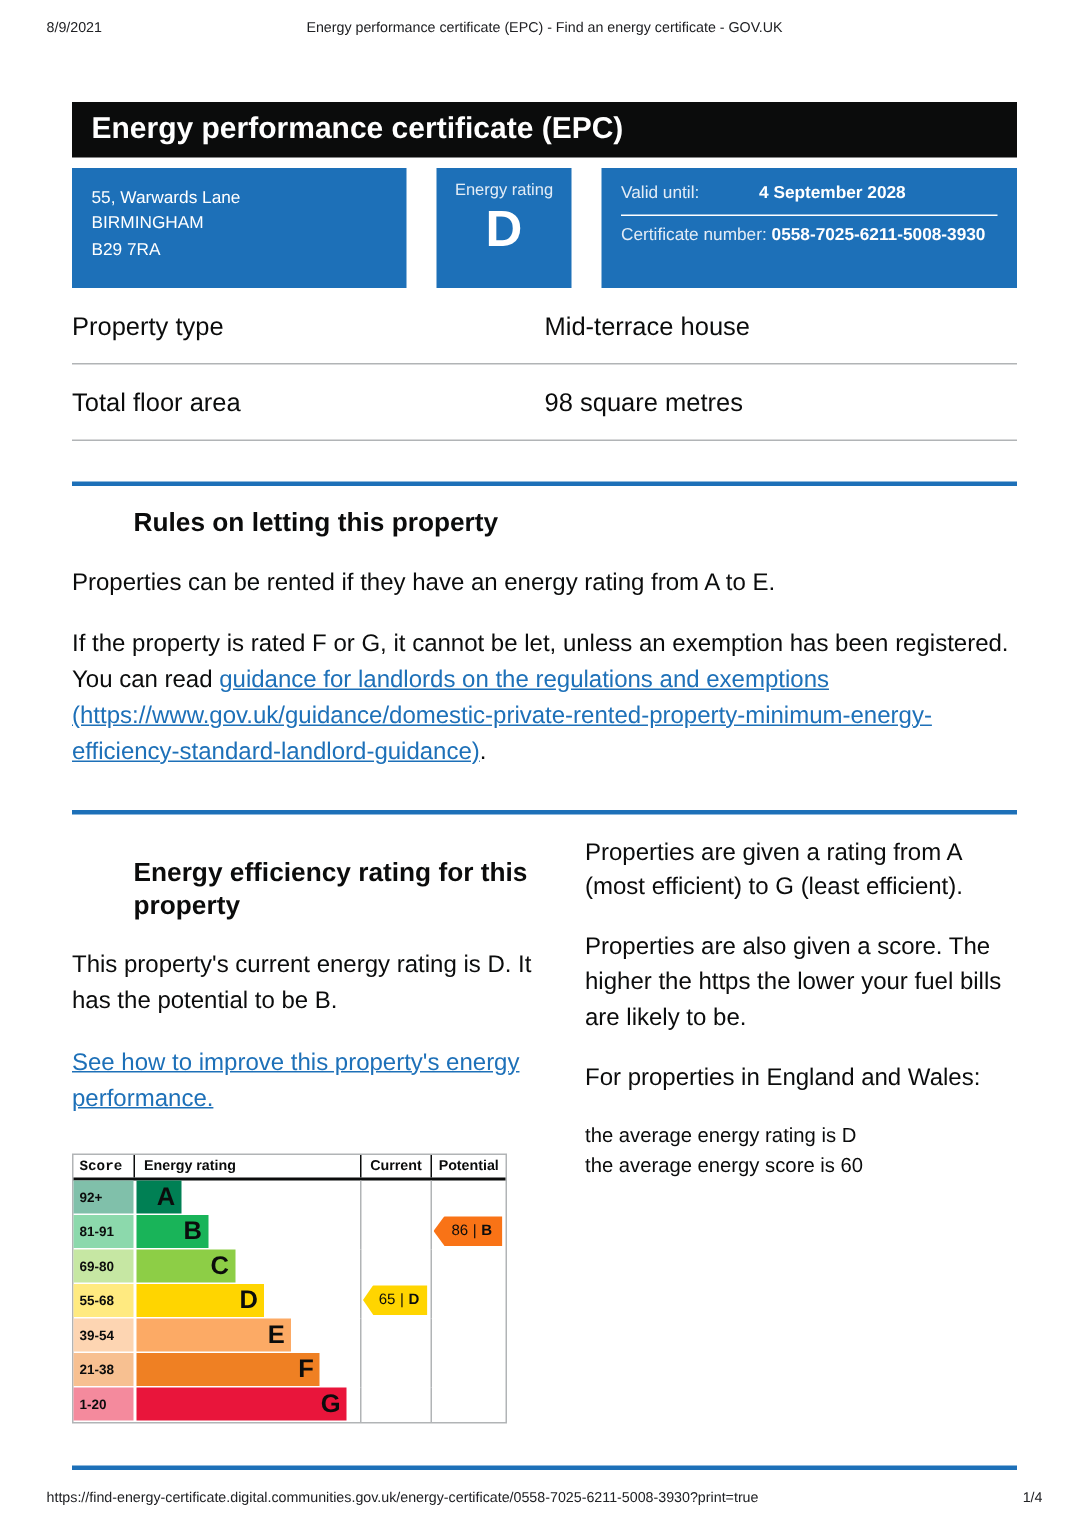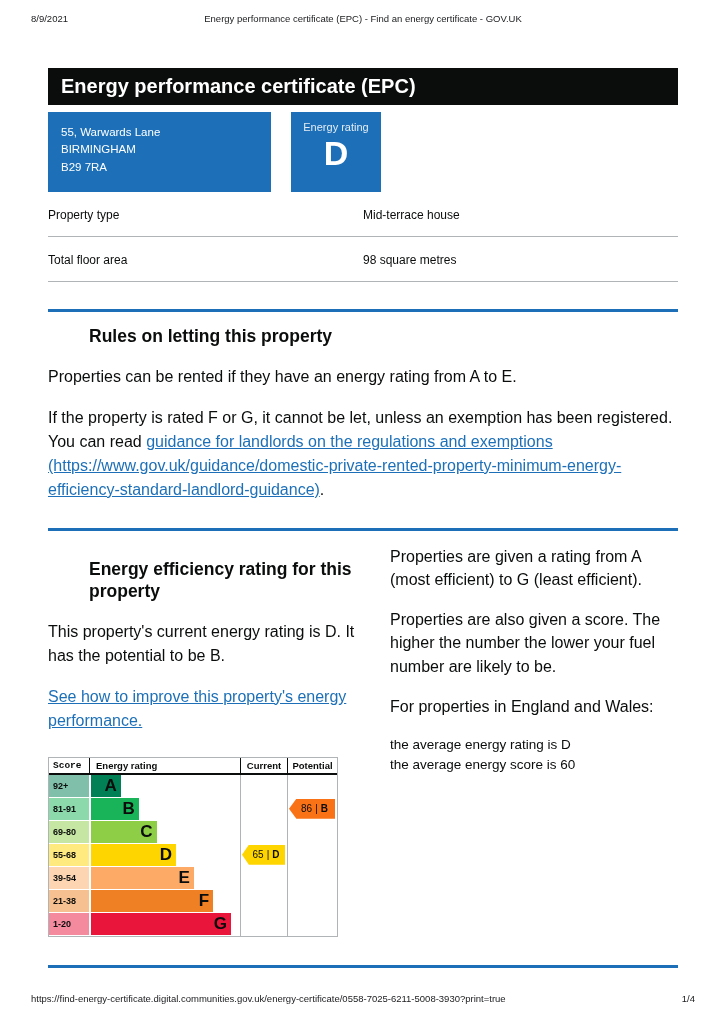--- a/index.html
+++ b/index.html
@@ -39,21 +39,21 @@
   .sum-rating .letter { font-size: 34px; font-weight: bold; line-height: 1.2; }
   .sum-cert { flex: 1 1 auto; padding: 11px 13px; font-size: 11.5px; }
   .sum-row1 { display: flex; }
   .sum-row1 .lbl { width: 92px; color: #e3ecf6; }
   .sum-row1 .val { font-weight: bold; }
   .sum-hr { border: 0; border-top: 1px solid #ffffff; margin: 8px 0 7px 0; }
   .sum-row2 { color: #e3ecf6; }
   .sum-row2 .val { font-weight: bold; color: #ffffff; }
 
   
-  .detail-row { display: flex; padding: 16px 0 14px 0; border-bottom: 1px solid #b1b4b6; font-size: 12px; }
+  .detail-row { display: flex; padding: 16px 0 14px 0; border-bottom: 1px solid #b1b4b6; font-size: 17px; }
   .detail-row .lbl { flex: 0 0 315px; }
 
   .blue-rule { border: 0; border-top: 3px solid #1d70b8; }
   .rule-1 { margin-top: 27px; }
   .rule-2 { margin-top: 26px; }
   .rule-3 { margin-top: 28px; }
 
   h2 { font-size: 17.5px; font-weight: bold; margin-top: 14px; line-height: 1.25; margin-left: 41px; }
   p.body-text { font-size: 16px; line-height: 1.5; margin-top: 17px; }
   .link { color: #1d70b8; text-decoration: underline; cursor: pointer; }
@@ -109,20 +109,31 @@
   <div class="summary">
     <div class="sum-address">
       <div>55, Warwards Lane</div>
       <div>BIRMINGHAM</div>
       <div>B29 7RA</div>
     </div>
     <div class="sum-rating">
       <div class="label">Energy rating</div>
       <div class="letter">D</div>
     </div>
+    <div class="sum-cert">
+      <div class="sum-row1">
+        <span class="lbl">Valid until:</span>
+        <span class="val">4 September 2028</span>
+      </div>
+      <hr class="sum-hr">
+      <div class="sum-row2">
+        <span>Certificate number:</span>
+        <span class="val">0558-7025-6211-5008-3930</span>
+      </div>
+    </div>
   </div>
 
   <div class="detail-row">
     <span class="lbl">Property type</span>
     <span class="val">Mid-terrace house</span>
   </div>
   <div class="detail-row">
     <span class="lbl">Total floor area</span>
     <span class="val">98 square metres</span>
   </div>
@@ -230,21 +241,21 @@
               </div>
               <div class="epc-cell epc-current"></div>
               <div class="epc-cell epc-potential"></div>
             </div>
           </div>
       </div>
     </div>
 
     <div class="col-right">
       <p class="body-text">Properties are given a rating from A (most efficient) to G (least efficient).</p>
-      <p class="body-text">Properties are also given a score. The higher the number the lower your fuel number are likely to be.</p>
+      <p class="body-text">Properties are also given a score. The higher the https the lower your fuel bills are likely to be.</p>
       <p class="body-text">For properties in England and Wales:</p>
       <div class="avg-lines">
         <div>the average energy rating is D</div>
         <div>the average energy score is 60</div>
       </div>
     </div>
   </div>
 
   <hr class="blue-rule rule-3">
 

